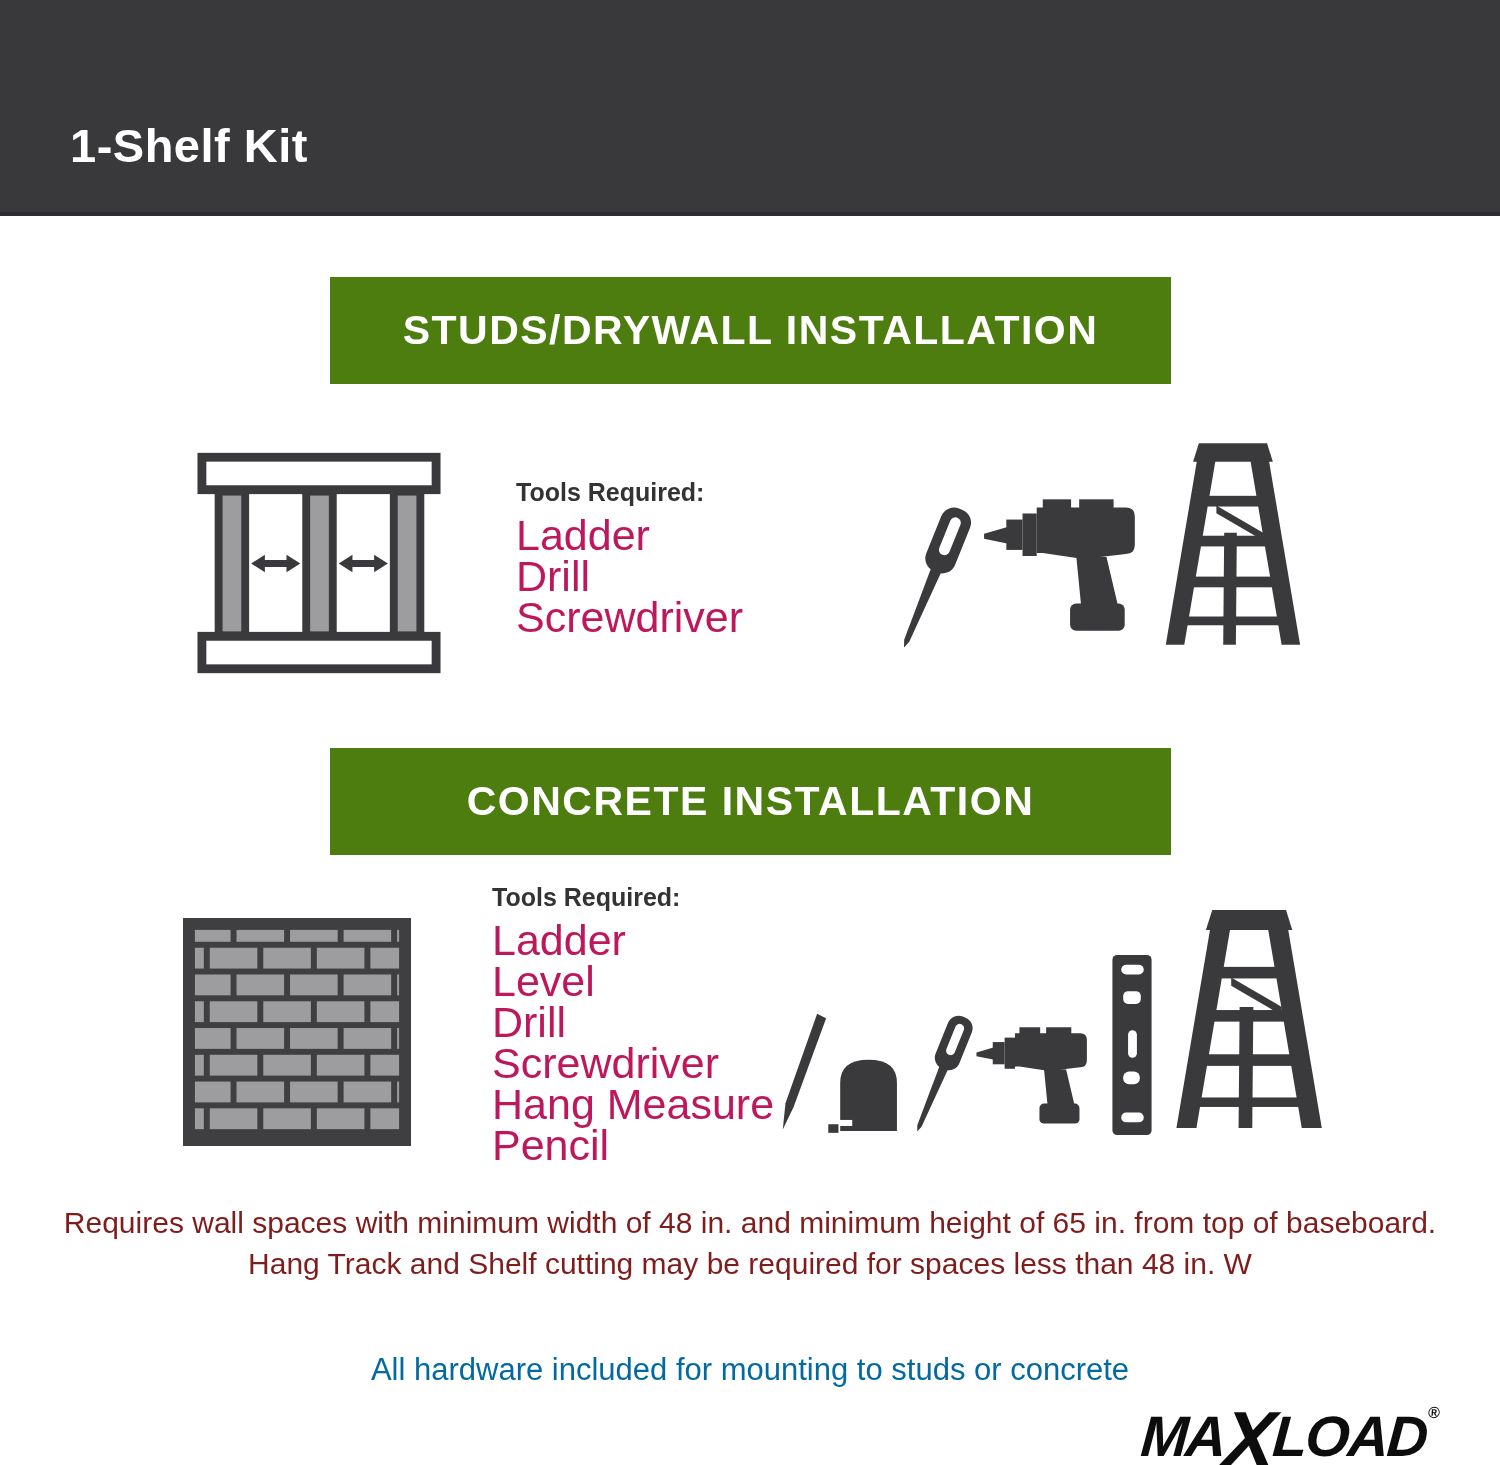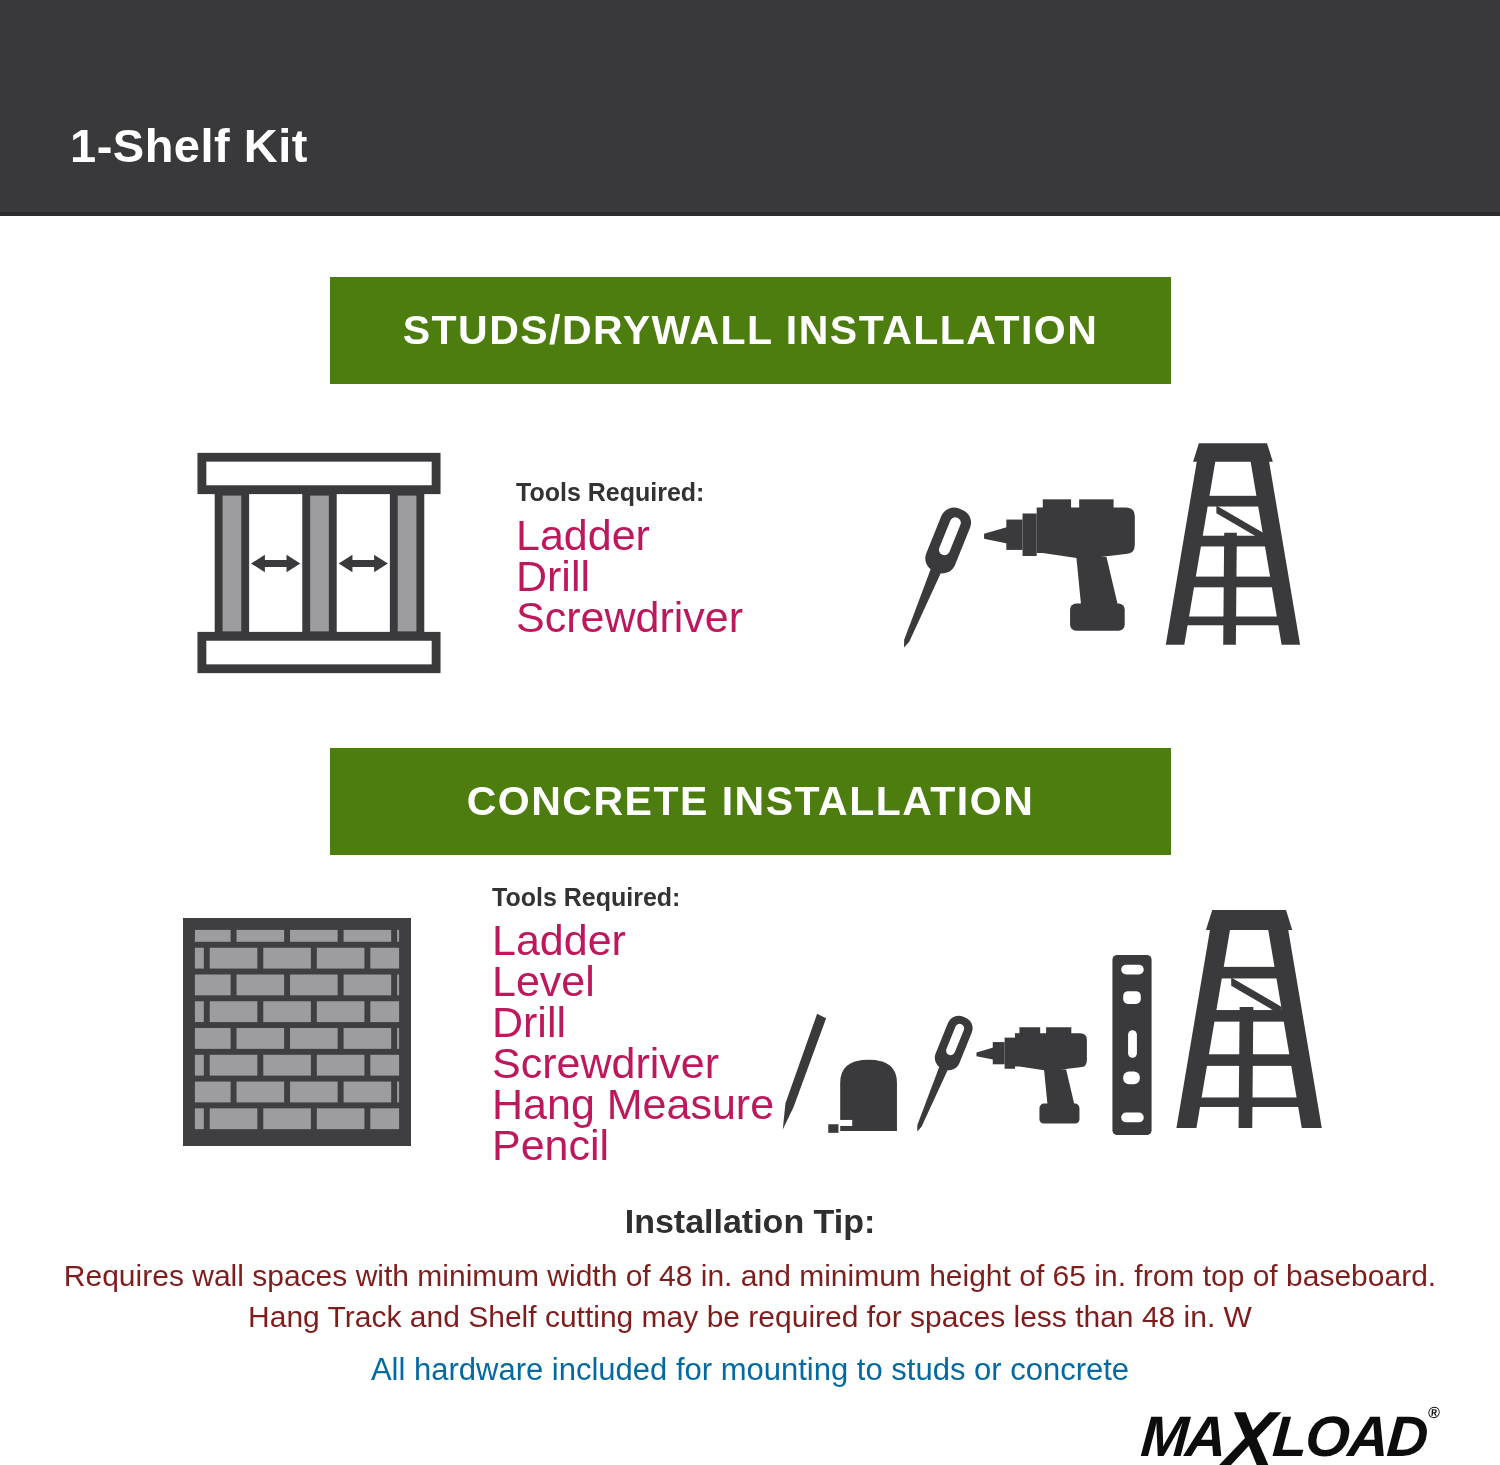--- a/index.html
+++ b/index.html
@@ -221,21 +221,20 @@
       <use href="#sym-drill"></use>
     </svg>
   <svg class="icon le2" viewBox="0 0 46 190">
       <use href="#sym-level"></use>
     </svg>
   <svg class="icon la2" viewBox="0 0 150 215">
       <use href="#sym-ladder"></use>
     </svg>
 
   <div class="tip">
-    <div class="tip-heading">Installation Tip:</div>
     <div class="tip-line">Requires wall spaces with minimum width of 48 in. and minimum height of 65 in. from top of baseboard.</div>
     <div class="tip-line">Hang Track and Shelf cutting may be required for spaces less than 48 in. W</div>
   </div>
   <div class="hardware-note">All hardware included for mounting to studs or concrete</div>
 
   <div class="sku">3535500</div>
   <div class="brand">
     <span class="ma">MA</span><span class="x">X</span><span class="load">LOAD</span><span class="reg">®</span>
   </div>
 

